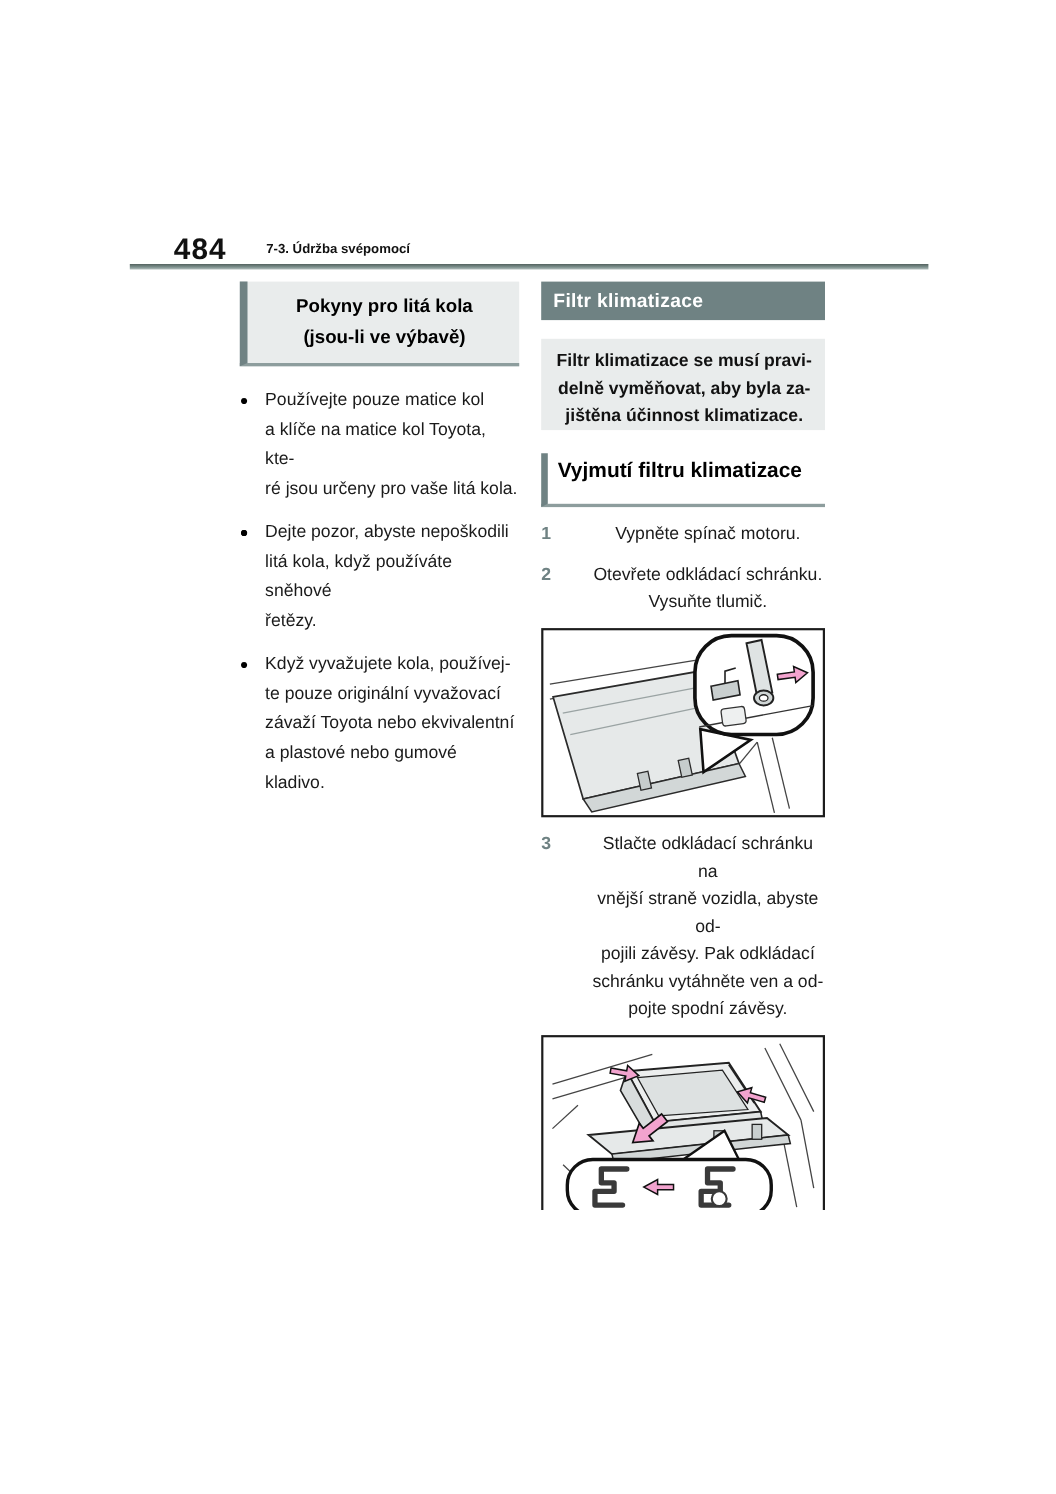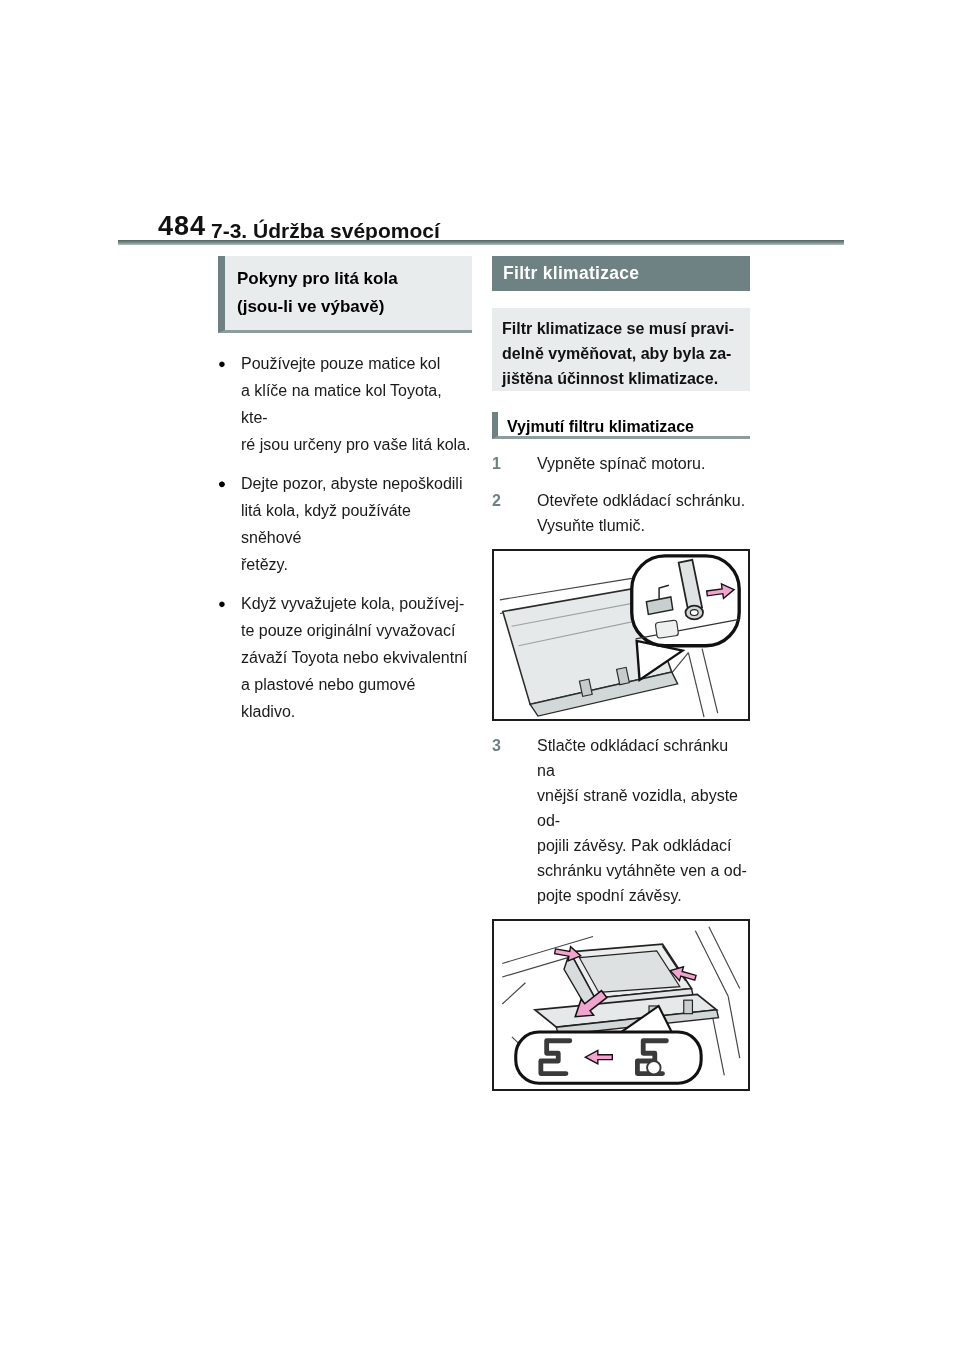--- a/index.html
+++ b/index.html
@@ -2,50 +2,50 @@
 <html><head>
 <meta charset="utf-8">
 <style>
   html,body{margin:0;padding:0;background:#fff;}
   .page{
     position:relative;width:960px;height:1100px;background:#ffffff;overflow:hidden;
     font-family:"Liberation Sans", sans-serif;color:#111;
   }
   
   .page-number{position:absolute;left:158px;top:211px;font-size:27px;font-weight:bold;letter-spacing:1px;}
-  .chapter-title{position:absolute;left:211px;top:219px;font-size:21px;font-weight:bold;}
+  .chapter-title{position:absolute;left:242px;top:219px;font-size:12px;font-weight:bold;}
   .header-rule{
     position:absolute;left:118px;top:240px;width:726px;height:5px;
     background:linear-gradient(to bottom,#53625f 0%,#7d908d 55%,#b3c0be 100%);
   }
   
   .col-left{position:absolute;left:218px;top:256px;width:254px;}
   .col-right{position:absolute;left:492px;top:256px;width:258px;}
-  .preline{white-space:pre-line;}
+  .preline{white-space:pre-line;text-align:center;}
   
   .heading-box{
     background:#e9ecec;border-left:7px solid #6f8283;border-bottom:3px solid #8d9d9d;
     padding:9px 10px 9px 12px;font-size:17px;font-weight:bold;line-height:28px;color:#000;
   }
   
   .bullet-list{margin-top:17px;}
   .bullet-item{position:relative;padding-left:23px;margin-bottom:12px;font-size:16px;line-height:27px;color:#1a1a1a;}
   .bullet-item .dot{position:absolute;left:0;top:0;font-size:13px;line-height:27px;color:#000;}
   
   .section-bar{
     background:#6f8283;color:#ffffff;font-weight:bold;font-size:17.5px;
     padding:7px 8px 7px 11px;letter-spacing:.3px;
   }
   .note-box{
     margin-top:17px;background:#e9ecec;padding:8px 8px 0 10px;
     font-size:16px;font-weight:bold;line-height:25px;color:#111;
   }
   .sub-heading{
     margin-top:21px;border-left:6px solid #6f8283;border-bottom:3px solid #8d9d9d;
-    padding:6px 4px 0 9px;font-size:16px;font-weight:bold;color:#000;
+    padding:6px 4px 18px 9px;font-size:19px;font-weight:bold;color:#000;
   }
   .step{display:flex;margin-top:12px;font-size:16px;line-height:25px;}
   .step .num{flex:0 0 24px;font-weight:bold;color:#6f8283;}
   .step .txt{flex:1;color:#1a1a1a;margin-left:21px;}
   .figure{
     margin-top:11px;border:2px solid #1c1c1c;background:#fff;width:254px;height:168px;
   }
   .figure svg{display:block;width:100%;height:100%;}
   
   .watermark{

